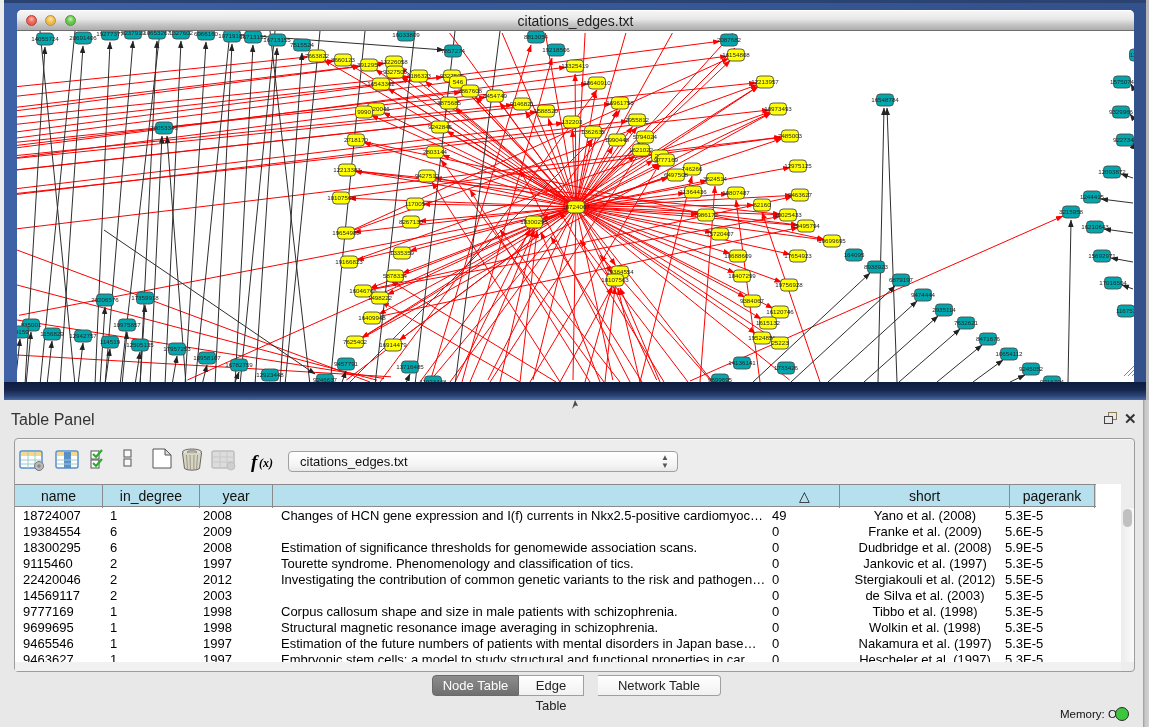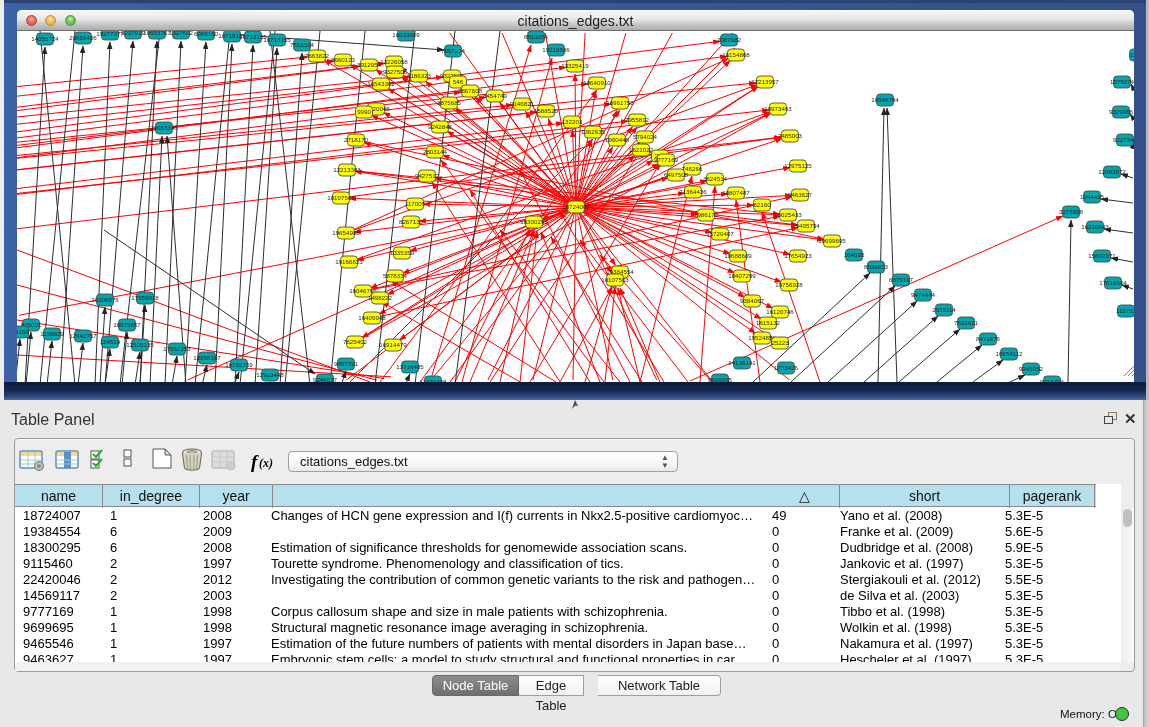--- a/index.html
+++ b/index.html
@@ -32,23 +32,23 @@
 #dd .st{position:absolute;right:8px;top:2px;font-size:8px;color:#555;line-height:8px}
 
 #thead{left:15px;top:484px;width:1081px;height:23px;background:#b7e0ef;border-top:1px solid #8a8a8a;border-bottom:1px solid #8a8a8a;font-size:14px;color:#111}
 .th{position:absolute;top:0;height:23px;line-height:22px;text-align:center;border-right:1px solid #8a8a8a}
 #tbody{left:15px;top:508px;width:1106px;height:154px;background:#fff;font-size:13px;color:#000}
 .tr{position:relative;height:16px;line-height:15px;white-space:nowrap}
 .tr div{position:absolute;top:0;overflow:hidden}
 .c0{left:8px;width:88px}
 .c1{left:95px;width:90px}
 .c2{left:188px;width:70px}
-.c3{left:256px;width:489px}
+.c3{left:266px;width:489px}
 .c4{left:757px;width:70px}
-.c5{left:825px;width:170px;text-align:left}
+.c5{left:825px;width:170px;text-align:center}
 .c6{left:990px;width:90px}
 #twhite{left:15px;top:484px;width:1106px;height:187px;background:#fff}
 #vsb{left:1121px;top:508px;width:13px;height:154px;background:linear-gradient(90deg,#ececec,#fafafa)}
 #vsb .th2{position:absolute;left:2px;top:1px;width:9px;height:18px;border-radius:5px;background:#c0c0c0}
 #hsb{left:15px;top:662px;width:1106px;height:9px;background:#f1f1f1}
 
 #tabs{left:432px;top:675px;height:21px;font-size:13px}
 .tab{position:absolute;top:0;height:21px;line-height:20px;text-align:center;border:1px solid #9f9f9f;background:linear-gradient(180deg,#fff,#f1f1f1);color:#222}
 #tab1{left:0;width:87px;border-radius:4px 0 0 4px;background:linear-gradient(180deg,#8c8c8c,#6f6f6f);color:#fff;border-color:#6a6a6a}
 #tab2{left:87px;width:65px;border-left:none}

